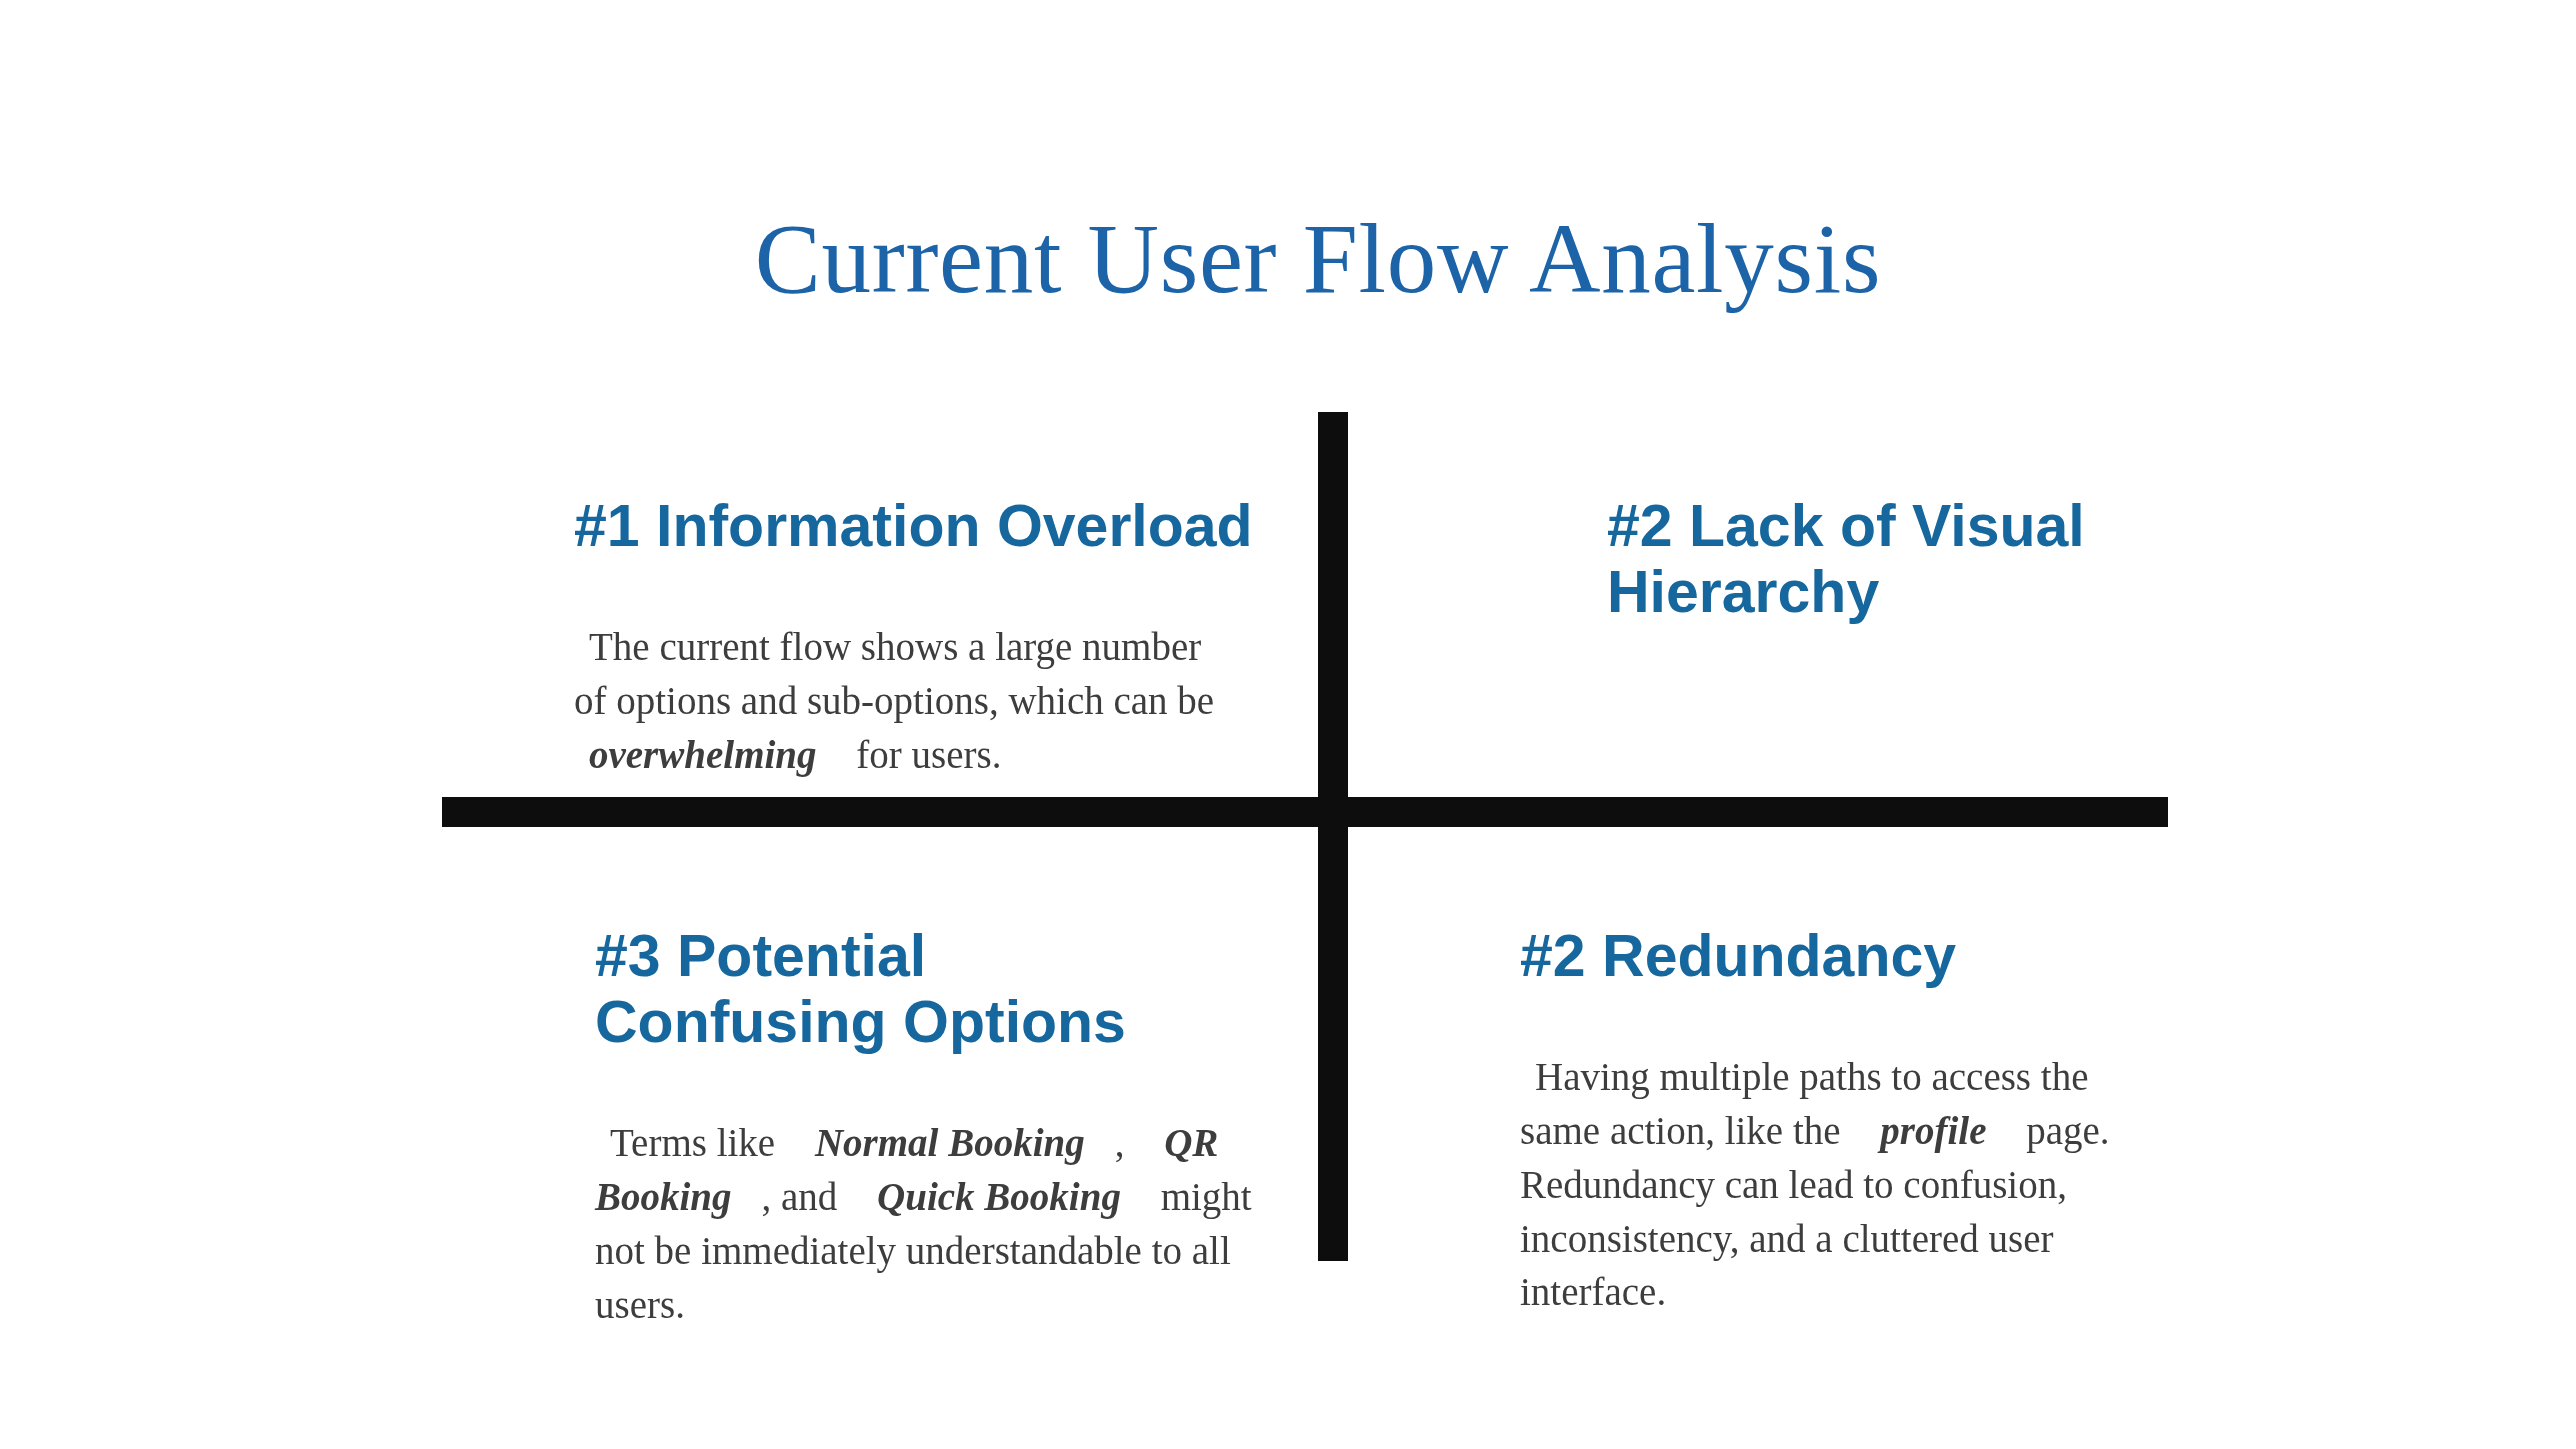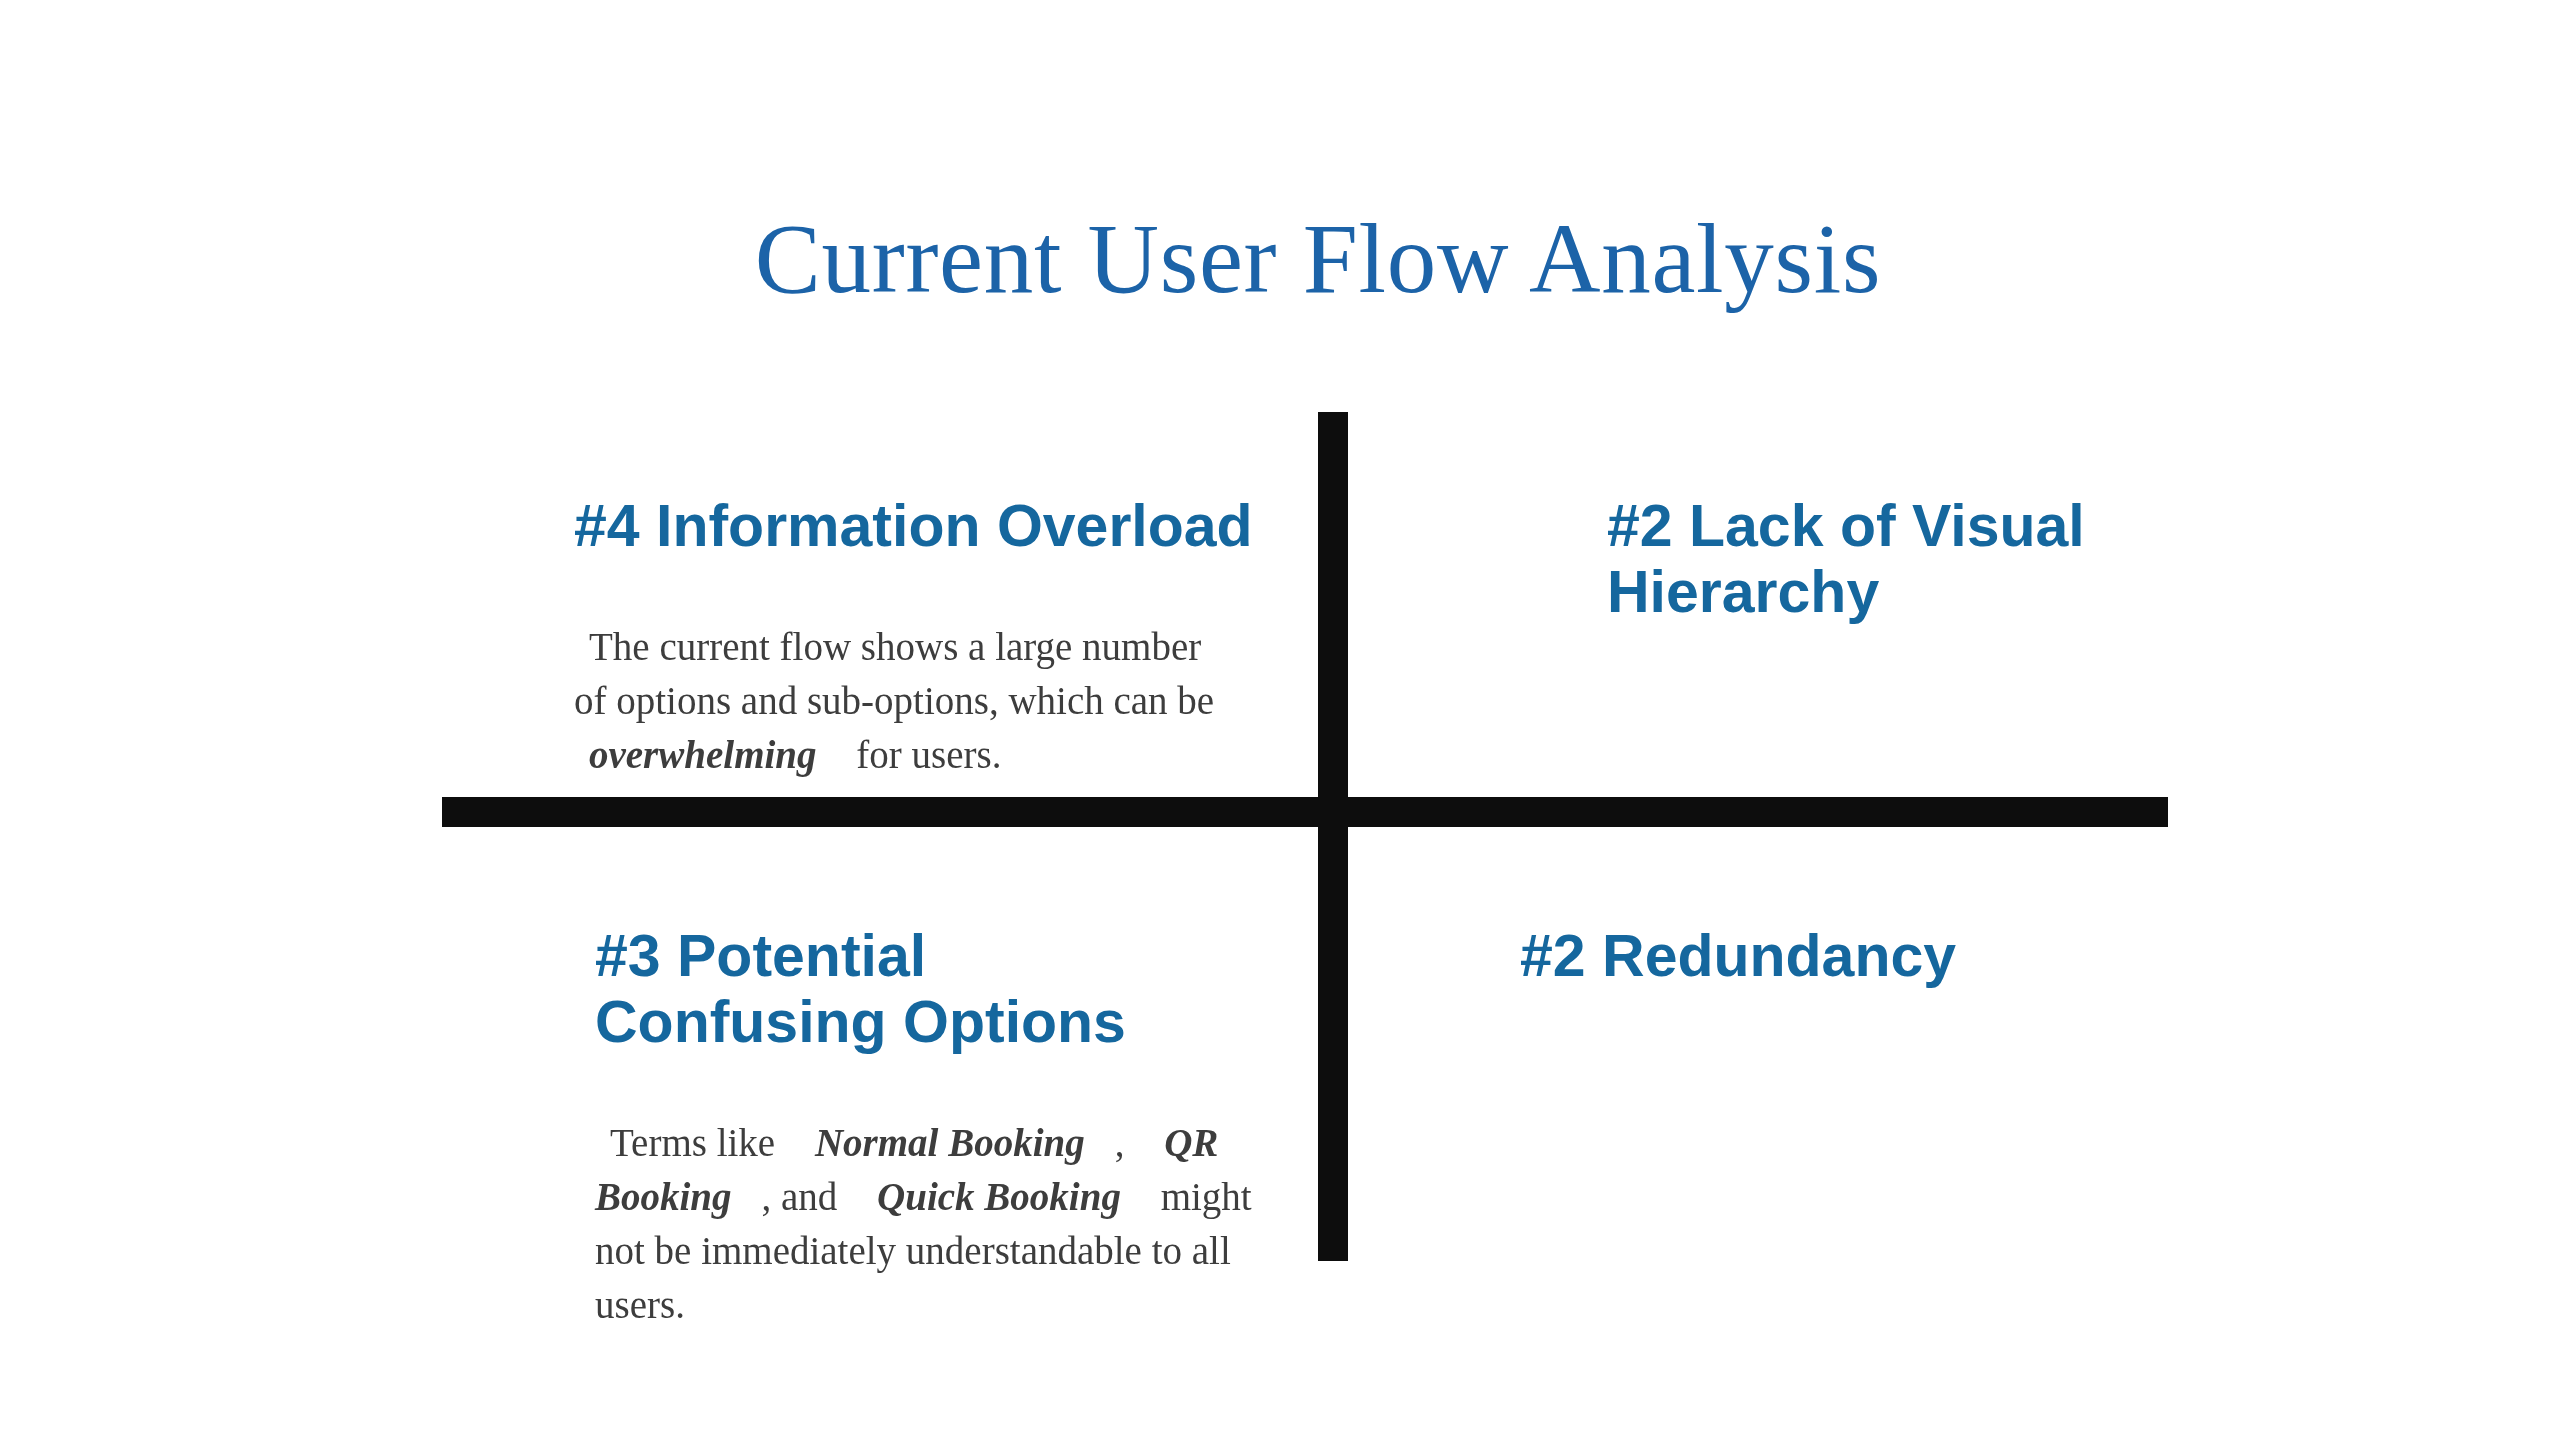--- a/index.html
+++ b/index.html
@@ -80,31 +80,32 @@
 <body>
 
 <div class="slide">
 
   <h1 class="slide-title">Current User Flow Analysis</h1>
 
   <div class="divider-v"></div>
   <div class="divider-h"></div>
 
   <div class="quadrant q1">
-    <div class="q-heading">#4 Information Overload</div>
+    <div class="q-heading">#1 Information Overload</div>
     <div class="q-body"><span>The current flow shows a large number of options and sub-options, which can be </span><span class="em">overwhelming</span><span> for users.</span></div>
   </div>
 
   <div class="quadrant q2">
     <div class="q-heading">#2 Lack of Visual Hierarchy</div>
   </div>
 
   <div class="quadrant q3">
     <div class="q-heading">#3 Potential Confusing Options</div>
     <div class="q-body"><span>Terms like </span><span class="em">Normal Booking</span><span>, </span><span class="em">QR Booking</span><span>, and </span><span class="em">Quick Booking</span><span> might not be immediately understandable to all users.</span></div>
   </div>
 
   <div class="quadrant q4">
     <div class="q-heading">#2 Redundancy</div>
+    <div class="q-body"><span>Having multiple paths to access the same action, like the </span><span class="em">profile</span><span> page. Redundancy can lead to confusion, inconsistency, and a cluttered user interface.</span></div>
   </div>
 
 </div>
 
 
 </body></html>

